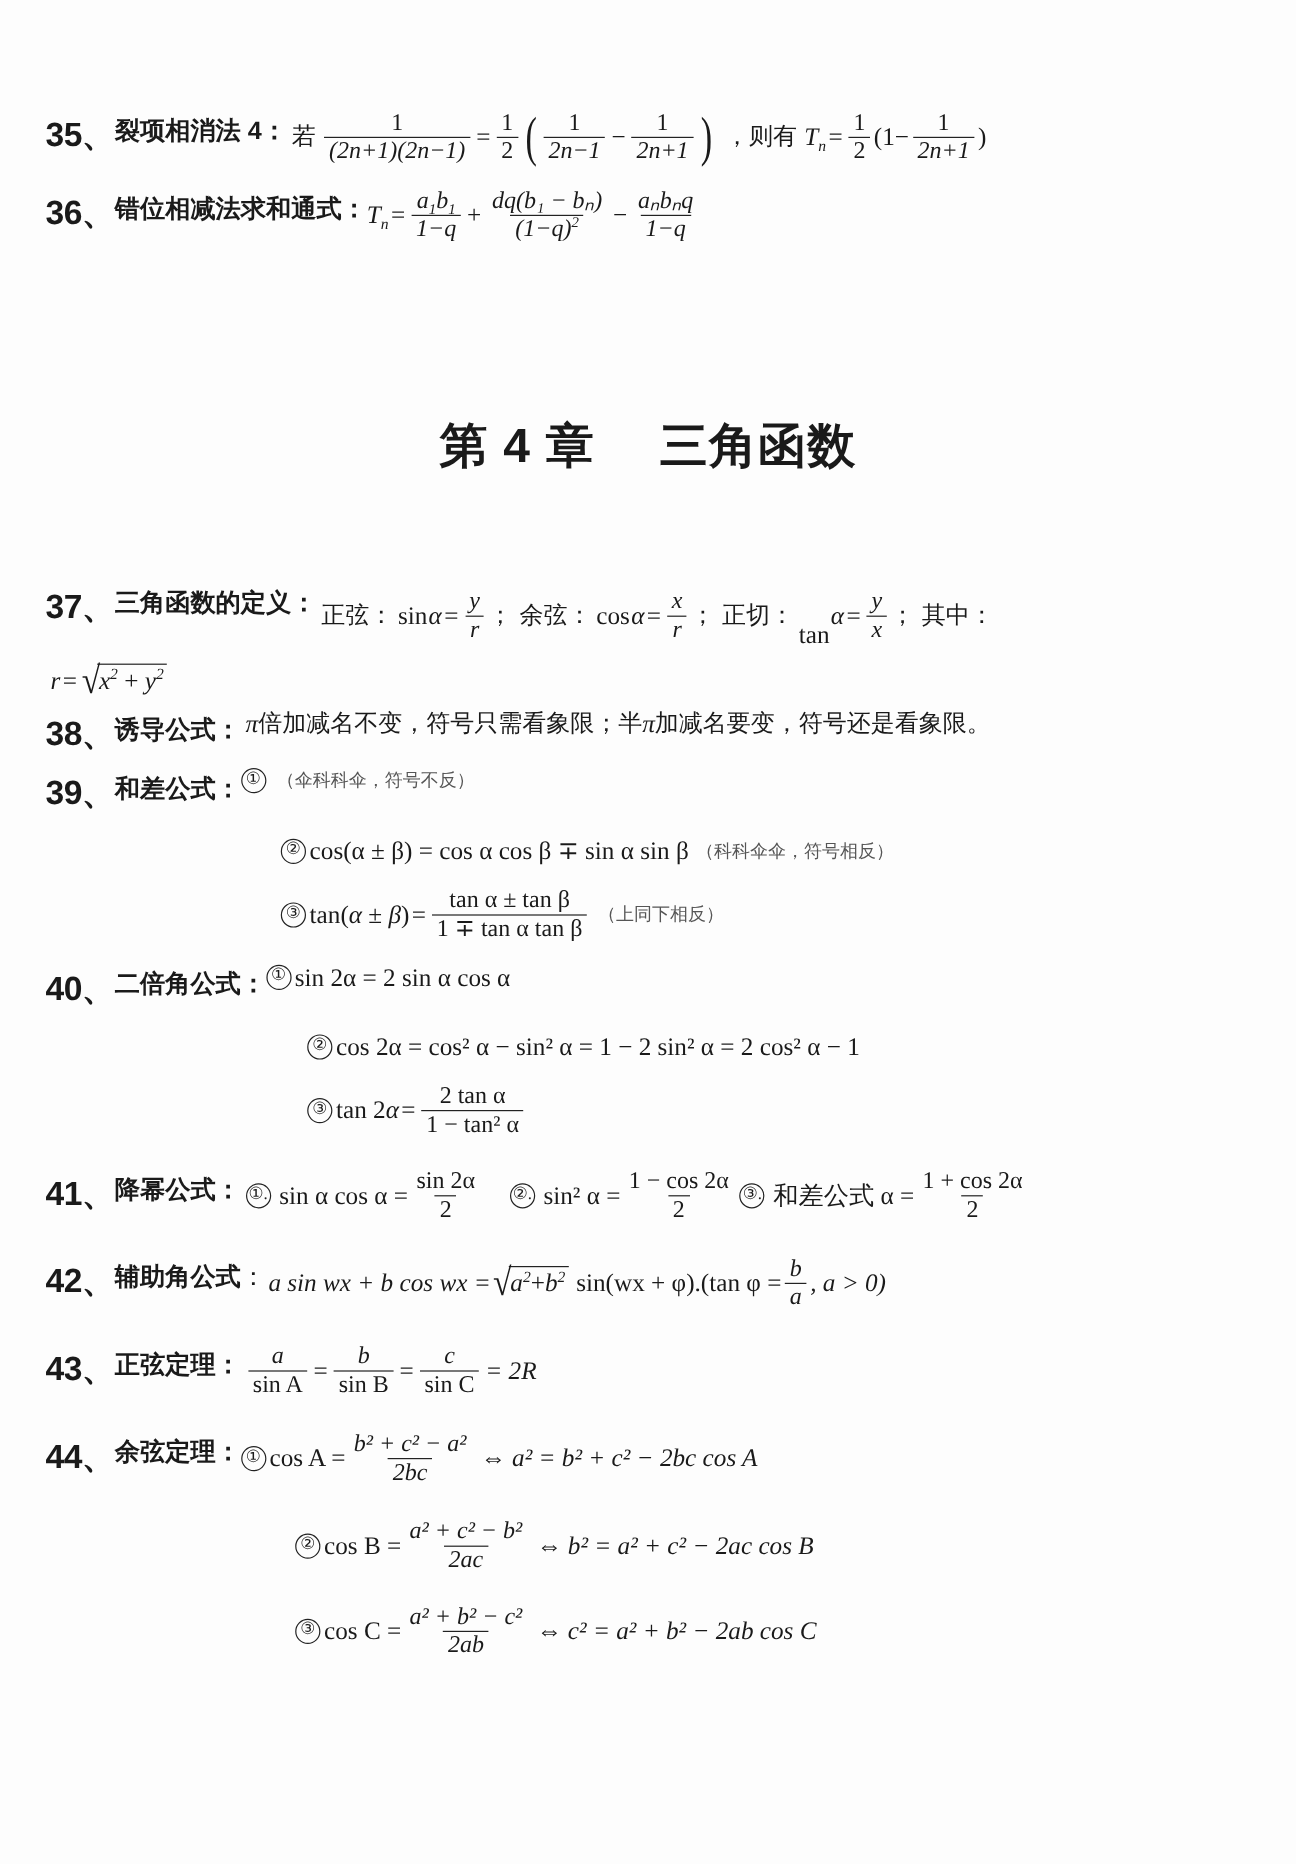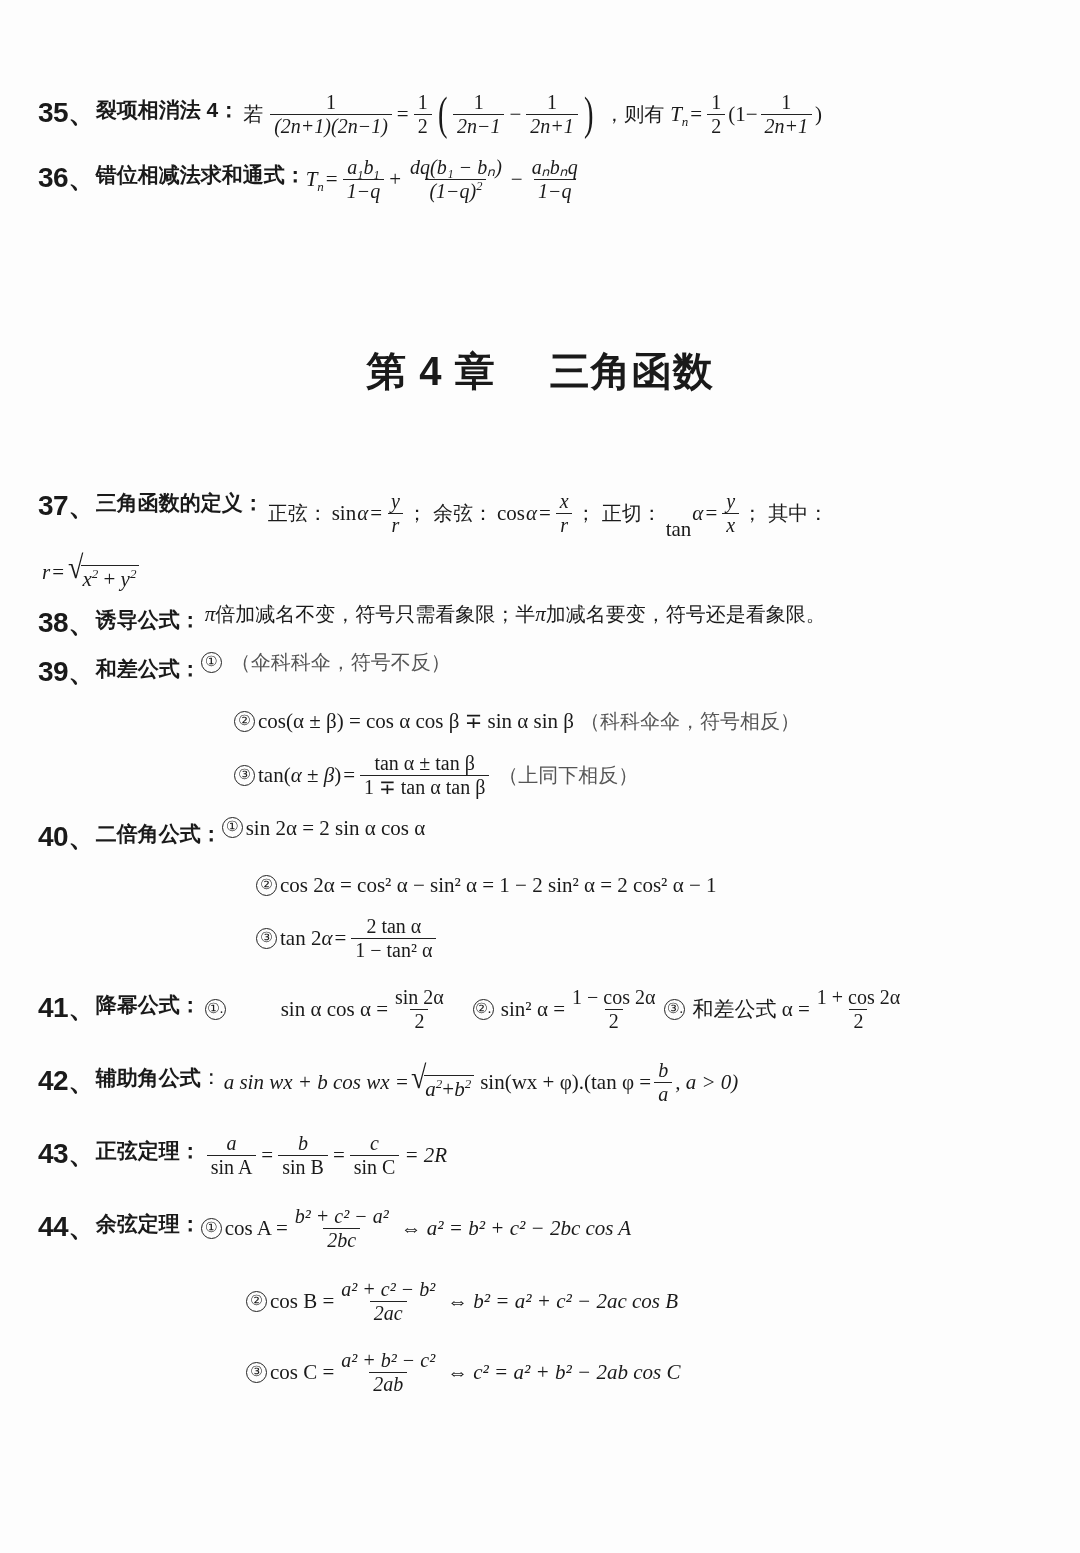--- a/index.html
+++ b/index.html
@@ -102,42 +102,41 @@
     font-size: 28px;
     line-height: 1;
     transform: scaleY(1.15) translateY(1px);
     display: inline-block;
   }
   .sqrt .rad-body {
     border-top: 1.4px solid #222;
     padding: 1px 3px 0 1px;
     margin-left: -2px;
     white-space: nowrap;
-    margin-top: 12px;
   }
   .circnum {
     display: inline-block;
     width: 19px;
     height: 19px;
     line-height: 17px;
     text-align: center;
     border: 1.4px solid #222;
     border-radius: 50%;
     font-size: 14px;
     font-family: "Liberation Serif", serif;
     margin-right: 3px;
     vertical-align: 1px;
   }
   .cn {
     font-family: "Liberation Sans", "DejaVu Sans", sans-serif;
     font-size: 20px;
   }
   .cn-note {
     font-family: "Liberation Sans", "DejaVu Sans", sans-serif;
-    font-size: 20px;
+    font-size: 15px;
     color: #555;
     margin-left: 6px;
     white-space: nowrap;
   }
 
   
   .chapter {
     text-align: center;
     font-family: "Liberation Sans", "DejaVu Sans", sans-serif;
     font-weight: bold;
@@ -360,21 +359,21 @@
     </span>
   </div>
 
   <div class="sp-lg"></div>
 
   <div class="item">
     <span class="item-num">41、</span>
     <span class="item-label">降幂公式：</span>
     <span class="item-body">
       <span class="circnum" style="margin-left:4px;">①.</span>
-      <span class="mathup" style="padding-left:4px;margin-left:48px;">sin α cos α =</span>
+      <span class="mathup" style="padding-left:4px;">sin α cos α =</span>
       <span class="frac">
         <span class="num mathup">sin 2α</span>
         <span class="den mathup">2</span>
       </span>
 
       <span class="circnum" style="margin-left:22px;">②.</span>
       <span class="mathup" style="padding-left:4px;">sin² α =</span>
       <span class="frac">
         <span class="num mathup">1 − cos 2α</span>
         <span class="den mathup">2</span>

